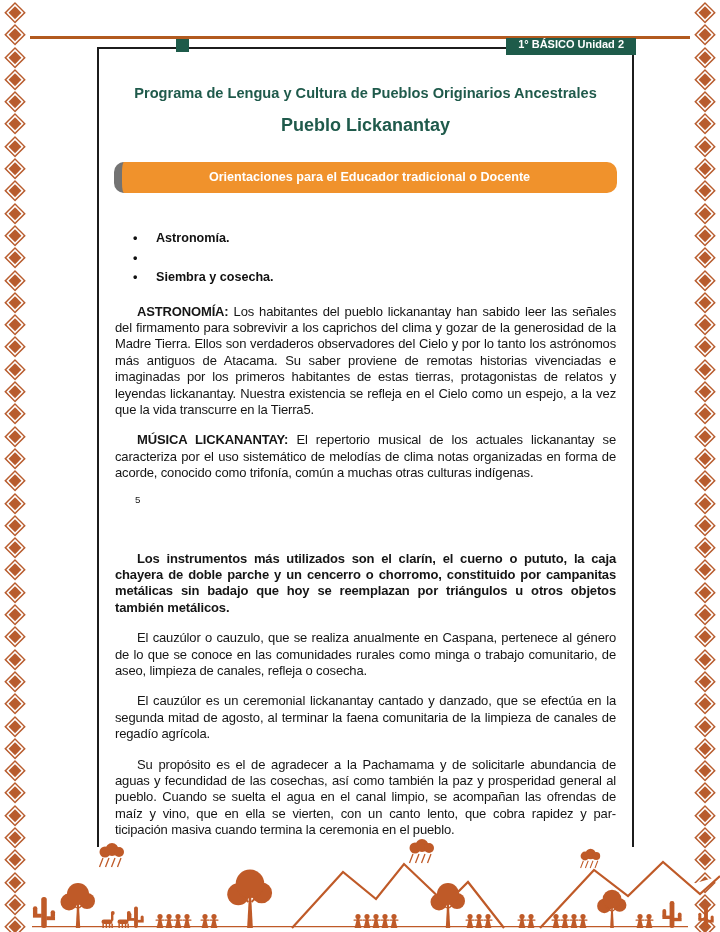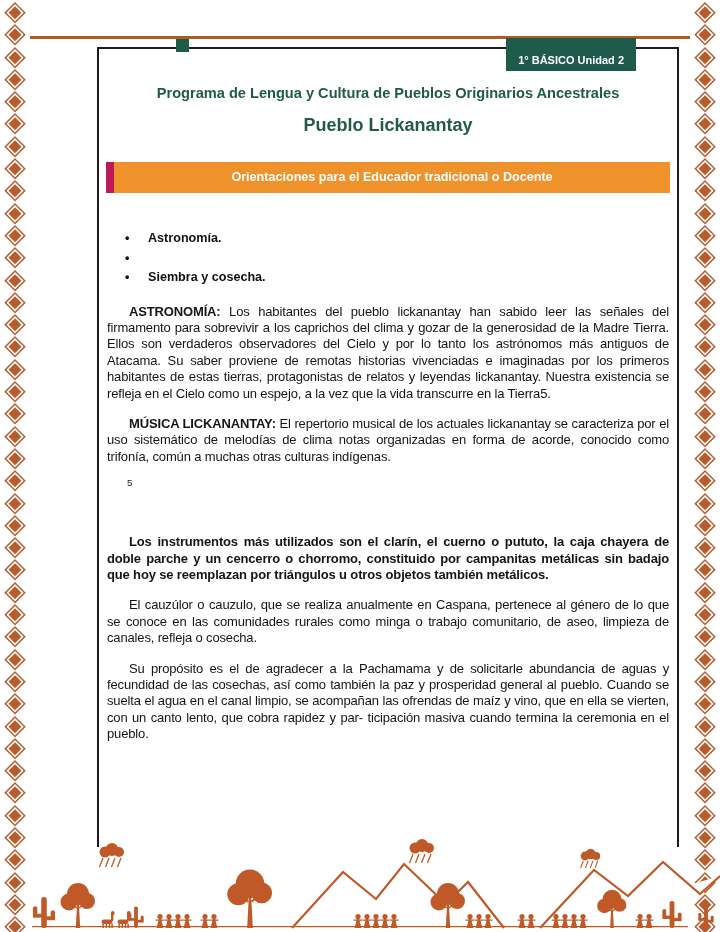--- a/index.html
+++ b/index.html
@@ -19,45 +19,46 @@
   .border-strip.right { right:0; }
   .motif { font-size:28px; line-height:22.3px; color:#B85C2E; }
 
   .top-rule {
     position:absolute; left:30px; right:30px; top:36px; height:3px;
     background:#B25A1F; z-index:2;
   }
   .badge {
     position:absolute; top:38px; right:84px; z-index:3;
     background:#1E5B4A; color:#ffffff; font-weight:bold; font-size:11px;
-    padding:16px 12px 5px;
+    padding:0 12px 5px;
   }
   .corner-accent {
     position:absolute; left:176px; top:39px; width:13px; height:13px;
     background:#1E5B4A; z-index:3;
   }
 
   .frame {
-    position:absolute; left:97px; top:47px; width:582px; height:800px;
-    border:2px solid #1c1c1c; border-bottom:none; padding:0 6px; z-index:2;
+    position:absolute; left:97px; top:47px; width:537px; height:800px;
+    border:2px solid #1c1c1c; border-bottom:none; padding:0 14px; z-index:2;
     background:transparent;
   }
 
   .doc-title {
     margin-top:36px; text-align:center; font-weight:bold;
     font-size:14.6px; color:#1F5A4B;
   }
   .doc-subtitle {
     margin-top:14px; text-align:center; font-weight:bold;
     font-size:18px; color:#1F5A4B;
   }
   .banner {
-    margin:26px 1px 0 1px; background:#F0922C; border-left:8px solid #be185d;
+    margin:26px 1px 0 1px; background:#F0922C; border-left:8px solid #737373;
     color:#ffffff; font-weight:bold; font-size:12.6px; text-align:center;
     padding:8px 4px 9px;
+    border-radius:10px;
   }
 
   .topics { list-style:none; margin:36px 0 0 20px; }
   .topics li {
     display:flex; font-weight:bold; font-size:12.6px; line-height:19.5px; color:#111;
   }
   .topics .dot { width:23px; }
 
   .para {
     font-size:13px; line-height:16.4px; text-align:justify;
@@ -208,20 +209,21 @@
       <span class="lead">MÚSICA LICKANANTAY:</span>
       <span>El repertorio musical de los actuales lickanantay se caracteriza por el uso sistemático de melodías de clima notas organizadas en forma de acorde, conocido como trifonía, común a muchas otras culturas indígenas.</span>
     </p>
 
     <div class="footnote">
       <span class="fn-num">5</span>
     </div>
 
     <p class="para indent big-gap">Los instrumentos más utilizados son el clarín, el cuerno o pututo, la caja chayera de doble parche y un cencerro o chorromo, constituido por campanitas metálicas sin badajo que hoy se reemplazan por triángulos u otros objetos también metálicos.</p>
     <p class="para indent">El cauzúlor o cauzulo, que se realiza anualmente en Caspana, pertenece al género de lo que se conoce en las comunidades rurales como minga o trabajo comunitario, de aseo, limpieza de canales, refleja o cosecha.</p>
+    <p class="para indent">El cauzúlor es un ceremonial lickanantay cantado y danzado, que se efectúa en la segunda mitad de agosto, al terminar la faena comunitaria de la limpieza de canales de regadío agrícola.</p>
     <p class="para indent">Su propósito es el de agradecer a la Pachamama y de solicitarle abundancia de aguas y fecundidad de las cosechas, así como también la paz y prosperidad general al pueblo. Cuando se suelta el agua en el canal limpio, se acompañan las ofrendas de maíz y vino, que en ella se vierten, con un canto lento, que cobra rapidez y par- ticipación masiva cuando termina la ceremonia en el pueblo.</p>
 
   </div>
 
   <svg class="illustration" viewBox="0 0 720 96" preserveAspectRatio="none" aria-hidden="true">
     <defs>
       <g id="person" fill="#BF5A28">
         <circle cx="0" cy="-11.5" r="2.6"></circle>
         <path d="M-3.4,0 L-1.1,-9.2 L1.1,-9.2 L3.4,0 Z"></path>
         <rect x="-4.6" y="-8.6" width="9.2" height="1.4" rx="0.7"></rect>

